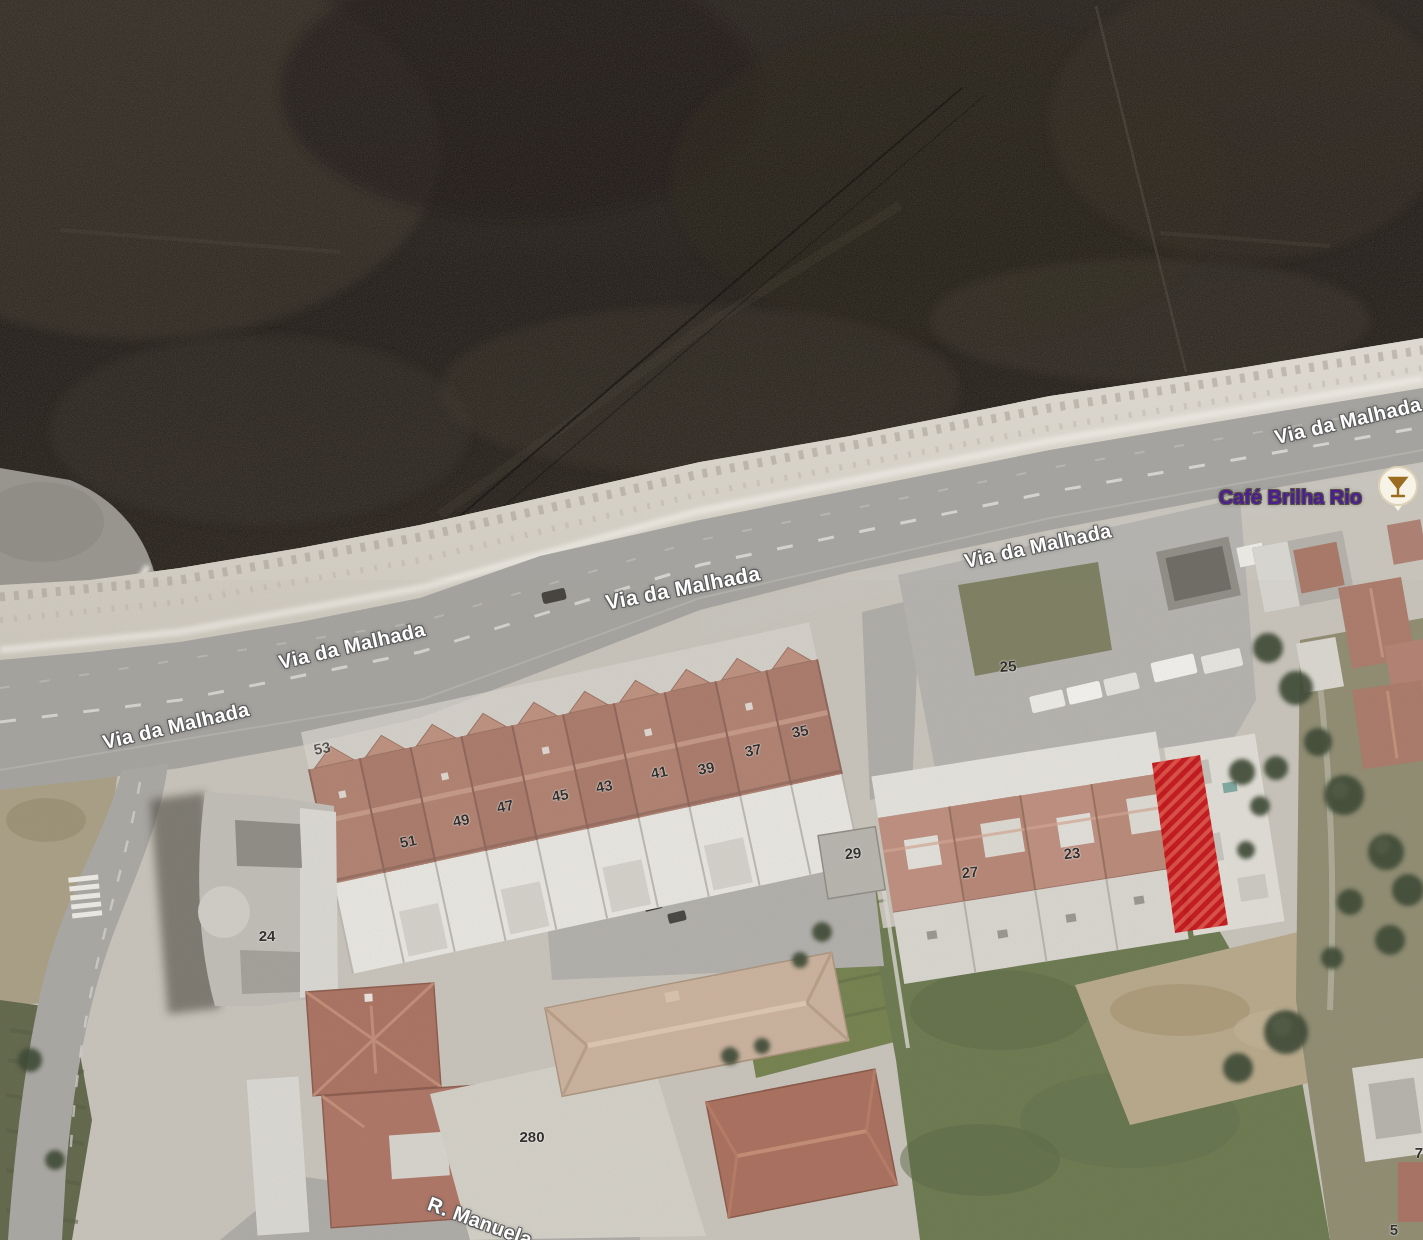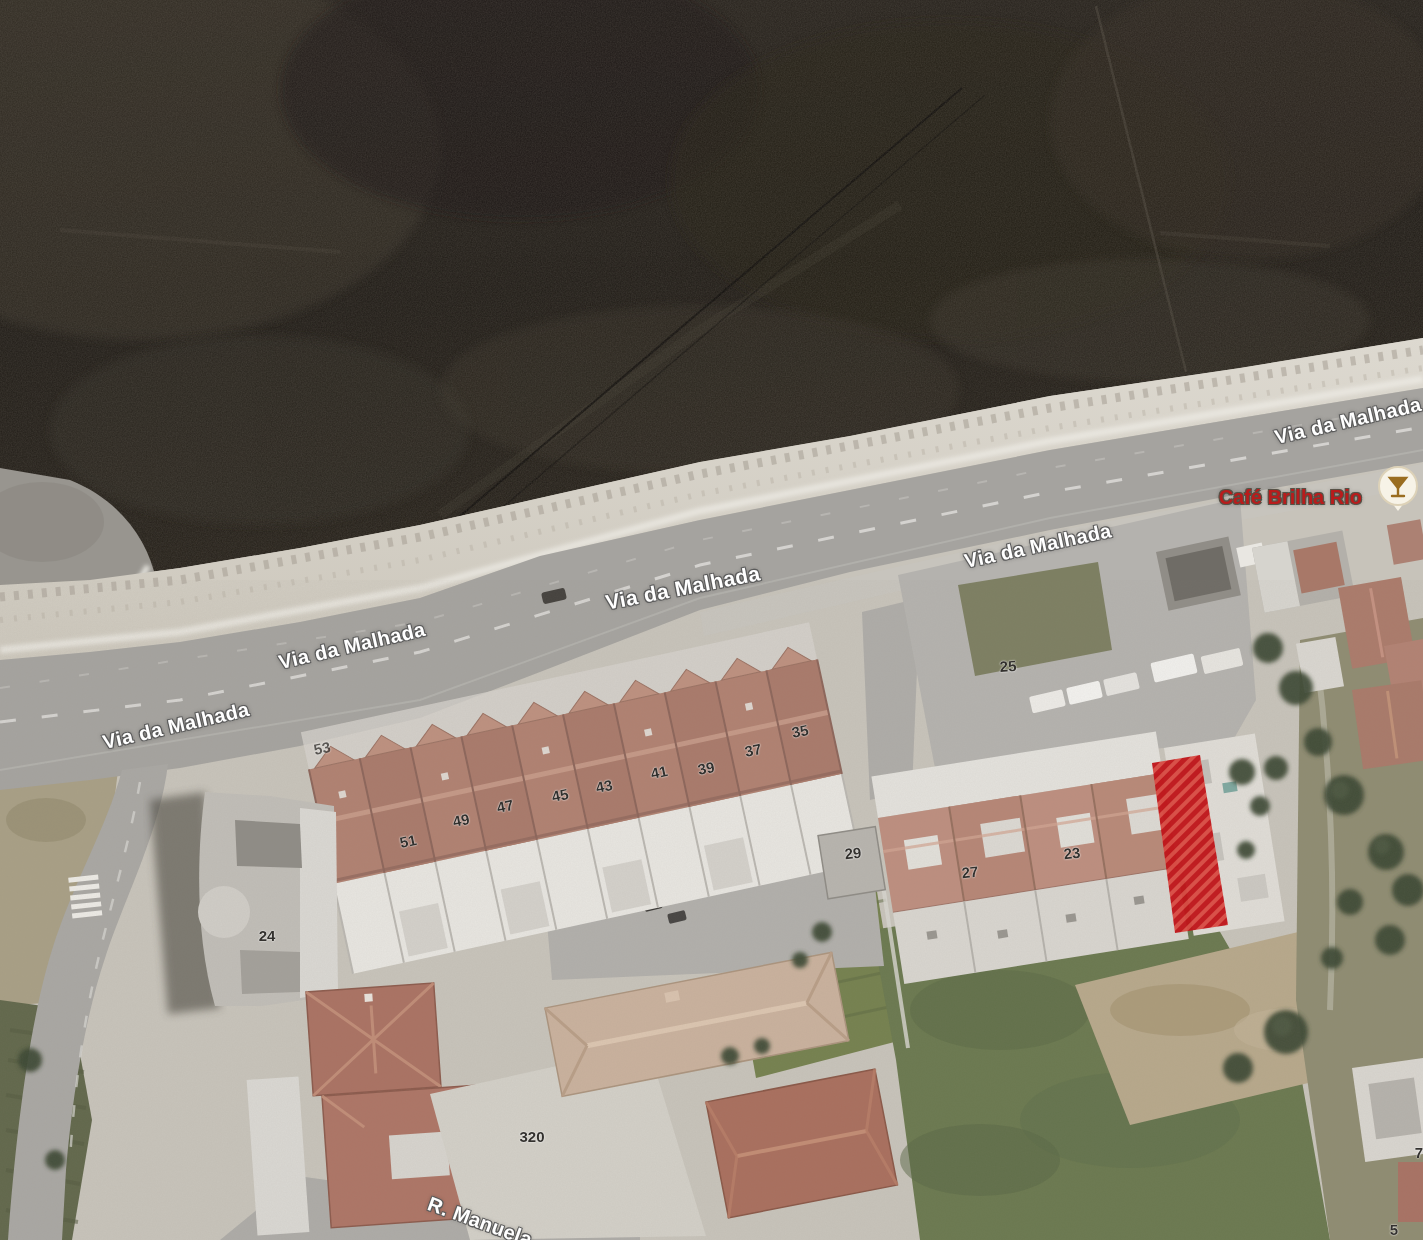--- a/index.html
+++ b/index.html
@@ -4,21 +4,21 @@
 <style>
   html,body{margin:0;padding:0;background:#c7c3ba;}
   #map{position:relative;width:1423px;height:1240px;overflow:hidden;
        font-family:"Liberation Sans",sans-serif;background:#c7c3ba;}
   #map svg{position:absolute;left:0;top:0;}
   #label-layer{position:absolute;left:0;top:0;width:100%;height:100%;pointer-events:none;}
   .street-label{position:absolute;color:#ffffff;font-weight:700;letter-spacing:.4px;white-space:nowrap;
       text-shadow:-1px -1px 0 #5b5b5b,1px -1px 0 #5b5b5b,-1px 1px 0 #5b5b5b,1px 1px 0 #5b5b5b,0 0 4px rgba(45,45,45,.65);}
   .house-num{position:absolute;color:#33312e;font-weight:700;font-size:15px;white-space:nowrap;
       text-shadow:0 0 2px rgba(255,255,255,.85),0 0 1px rgba(255,255,255,.9);}
-  .poi-label{position:absolute;color:#b91c1c;font-weight:700;font-size:20px;white-space:nowrap;
+  .poi-label{position:absolute;color:#4c1d95;font-weight:700;font-size:20px;white-space:nowrap;
       transform:translate(-100%,-50%);
       text-shadow:-1px -1px 0 #575247,1px -1px 0 #575247,-1px 1px 0 #575247,1px 1px 0 #575247,0 0 4px rgba(40,40,40,.6);}
   .poi-icon{position:absolute;width:44px;height:50px;transform:translate(-50%,-58%);}
 </style>
 </head>
 <body>
 
 <div id="map">
 <svg width="1423" height="1240" viewBox="0 0 1423 1240">
   <defs>
@@ -332,21 +332,21 @@
       <div class="house-num" style="left: 604px; top: 786px; transform: translate(-50%, -50%) rotate(-12deg);">43</div>
       <div class="house-num" style="left: 659px; top: 772px; transform: translate(-50%, -50%) rotate(-12deg);">41</div>
       <div class="house-num" style="left: 706px; top: 768px; transform: translate(-50%, -50%) rotate(-12deg);">39</div>
       <div class="house-num" style="left: 753px; top: 750px; transform: translate(-50%, -50%) rotate(-12deg);">37</div>
       <div class="house-num" style="left: 800px; top: 731px; transform: translate(-50%, -50%) rotate(-12deg);">35</div>
       <div class="house-num" style="left: 1008px; top: 666px; transform: translate(-50%, -50%) rotate(-4deg);">25</div>
       <div class="house-num" style="left: 853px; top: 853px; transform: translate(-50%, -50%) rotate(-6deg);">29</div>
       <div class="house-num" style="left: 970px; top: 872px; transform: translate(-50%, -50%) rotate(-6deg);">27</div>
       <div class="house-num" style="left: 1072px; top: 853px; transform: translate(-50%, -50%) rotate(-6deg);">23</div>
       <div class="house-num" style="left: 267px; top: 925px; transform: translate(-50%, -50%) rotate(0deg); margin-top: 10px;">24</div>
-      <div class="house-num" style="left: 532px; top: 1136px; transform: translate(-50%, -50%) rotate(0deg);">320</div>
+      <div class="house-num" style="left: 532px; top: 1136px; transform: translate(-50%, -50%) rotate(0deg);">280</div>
       <div class="house-num" style="left: 1419px; top: 1152px; transform: translate(-50%, -50%) rotate(0deg);">7</div>
       <div class="house-num" style="left: 1394px; top: 1229px; transform: translate(-50%, -50%) rotate(0deg);">5</div>
       <div class="poi-label" style="left: 1362px; top: 497px;">Café Brilha Rio</div>
       <div class="poi-icon" style="left: 1398px; top: 494px; pointer-events: auto;">
         <svg width="44" height="50" viewBox="0 0 44 50">
           <path d="M22 46 L16 38 L28 38 Z" fill="#f7f3e7"></path>
           <circle cx="22" cy="21" r="19" fill="#f7f3e7" stroke="#ddd2b8" stroke-width="2"></circle>
           <g stroke="#9a6d20" stroke-width="2.4" fill="none" stroke-linecap="round">
             <path d="M14 13 L30 13 L22 23 Z" fill="#9a6d20"></path>
             <path d="M22 23 L22 30 M16 31 L28 31"></path>

